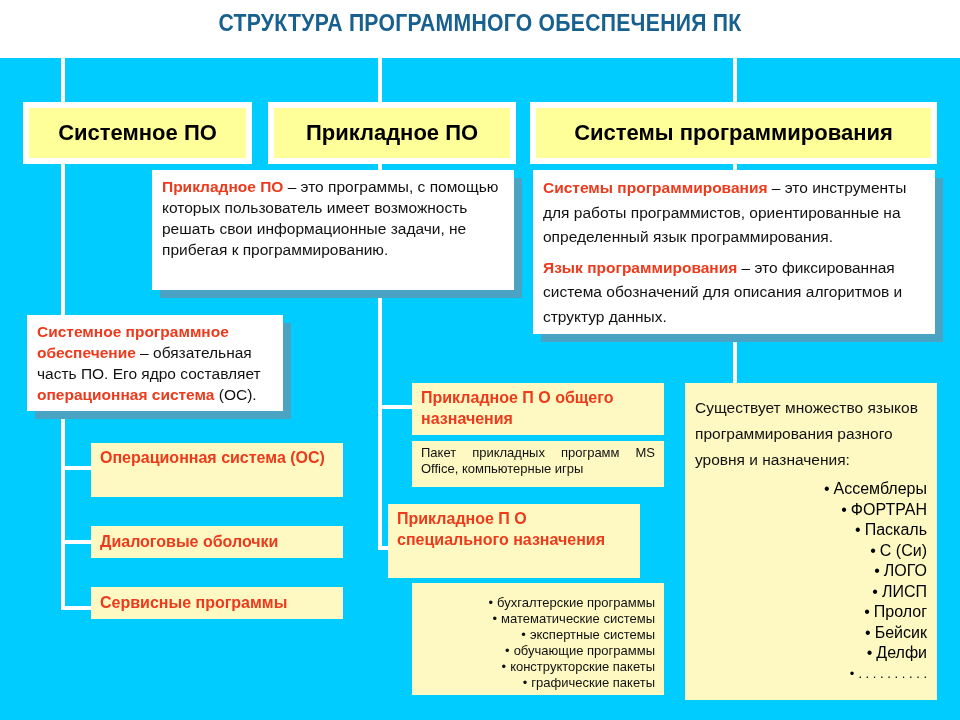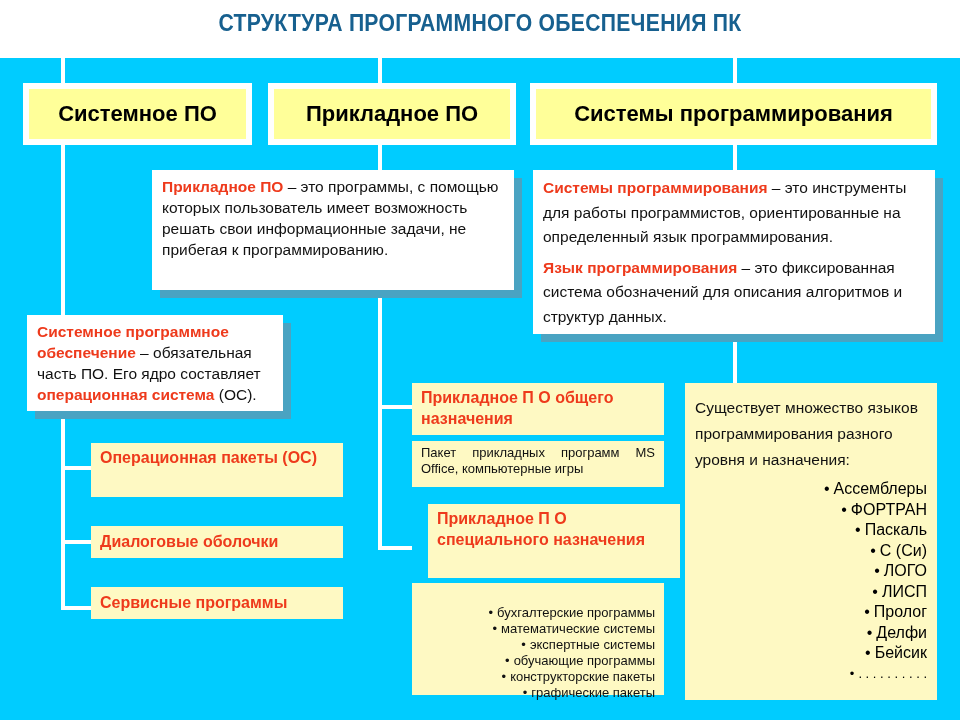--- a/index.html
+++ b/index.html
@@ -6,21 +6,21 @@
   html, body { width: 960px; height: 720px; overflow: hidden; background: #ffffff; }
   body { position: relative; font-family: "Liberation Sans", sans-serif; }
   .title {
     position: absolute; left: 0; top: 10px; width: 960px; text-align: center;
     font-family: "Liberation Sans", sans-serif; font-weight: bold; font-size: 23px;
     color: #17608f; letter-spacing: 0.3px; transform: scaleX(0.92);
   }
   .bg { position: absolute; left: 0; top: 58px; width: 960px; height: 662px; background: #00ccff; }
   .line { position: absolute; background: #ffffff; }
   .head {
-    position: absolute; background: #ffffff; padding: 6px;
+    position: absolute; background: #ffffff; padding: 6px; margin-top: 19px;
   }
   .head .inner {
     width: 100%; height: 100%; background: #ffff99; display: flex; align-items: center; justify-content: center;
     font-weight: bold; font-size: 22px; color: #000; white-space: nowrap;
   }
   .card {
     position: absolute; background: #ffffff; box-shadow: 8px 8px 0 #4aa3c2;
     font-size: 15.5px; line-height: 21px; color: #111; padding: 6px 10px;
   }
   .red { color: #ee3a1c; font-weight: bold; }
@@ -64,46 +64,46 @@
 
 <div class="card" style="left:533px;top:170px;width:402px;height:164px;line-height:24.5px;">
   <div><span class="red">Системы программирования</span><span> – это инструменты для работы программистов, ориентированные на определенный язык программирования.</span></div>
   <div style="margin-top:6px;"><span class="red">Язык программирования</span><span> – это фиксированная система обозначений для описания алгоритмов и структур данных.</span></div>
 </div>
 
 <div class="card" style="left:27px;top:315px;width:256px;height:96px;">
   <span class="red">Системное программное обеспечение</span><span> – обязательная часть ПО. Его ядро составляет </span><span class="red">операционная  система</span><span>  (ОС).</span>
 </div>
 
-<div class="box redtitle" style="left:91px;top:443px;width:252px;height:54px;text-align:justify;text-align-last:left;">Операционная пакеты (ОС)</div>
+<div class="box redtitle" style="left:91px;top:443px;width:252px;height:54px;text-align:justify;text-align-last:left;">Операционная система (ОС)</div>
 <div class="box redtitle" style="left:91px;top:526px;width:252px;height:32px;line-height:24px;">Диалоговые оболочки</div>
 <div class="box redtitle" style="left:91px;top:587px;width:252px;height:32px;line-height:24px;">Сервисные программы</div>
 
 <div class="box redtitle" style="left:412px;top:383px;width:252px;height:52px;">Прикладное  П О общего назначения</div>
 <div class="box small" style="left:412px;top:441px;width:252px;height:46px;text-align:justify;text-align-last:left;">Пакет прикладных программ MS Office, компьютерные игры</div>
 
-<div class="box redtitle" style="left:428px;top:504px;width:252px;height:74px;">Прикладное  П О специального назначения</div>
-<div class="box small" style="left:412px;top:583px;width:252px;height:112px;padding-top:22px;">
+<div class="box redtitle" style="left:388px;top:504px;width:252px;height:74px;">Прикладное  П О специального назначения</div>
+<div class="box small" style="left:412px;top:583px;width:252px;height:112px;padding-top:12px;">
   <ul class="list">
     <li>бухгалтерские программы</li>
     <li>математические системы</li>
     <li>экспертные системы</li>
     <li>обучающие программы</li>
     <li>конструкторские пакеты</li>
     <li>графические пакеты</li>
   </ul>
 </div>
 
 <div class="box" style="left:685px;top:383px;width:252px;height:317px;padding:12px 10px;">
   <div style="font-size:15.5px;line-height:26px;color:#111;">Существует множество языков программирования разного уровня и назначения:</div>
   <ul class="list" style="margin-left:48px;margin-top:6px;font-size:16px;line-height:20.5px;color:#000;">
     <li>Ассемблеры</li>
     <li>ФОРТРАН</li>
     <li>Паскаль</li>
     <li>С (Си)</li>
     <li>ЛОГО</li>
     <li>ЛИСП</li>
     <li>Пролог</li>
+    <li>Бейсик</li>
     <li>Делфи</li>
-    <li>Бейсик</li>
     <li style="font-size:13px;">. . . . . . . . . .</li>
   </ul>
 </div>
 
 </body></html>

